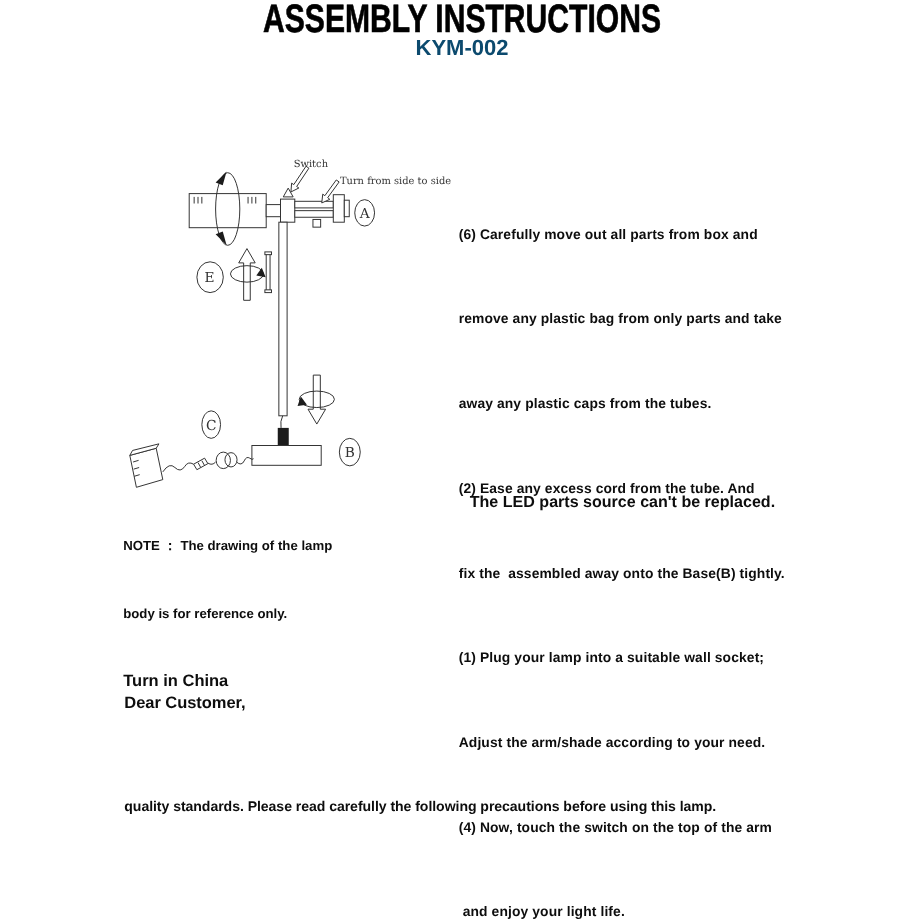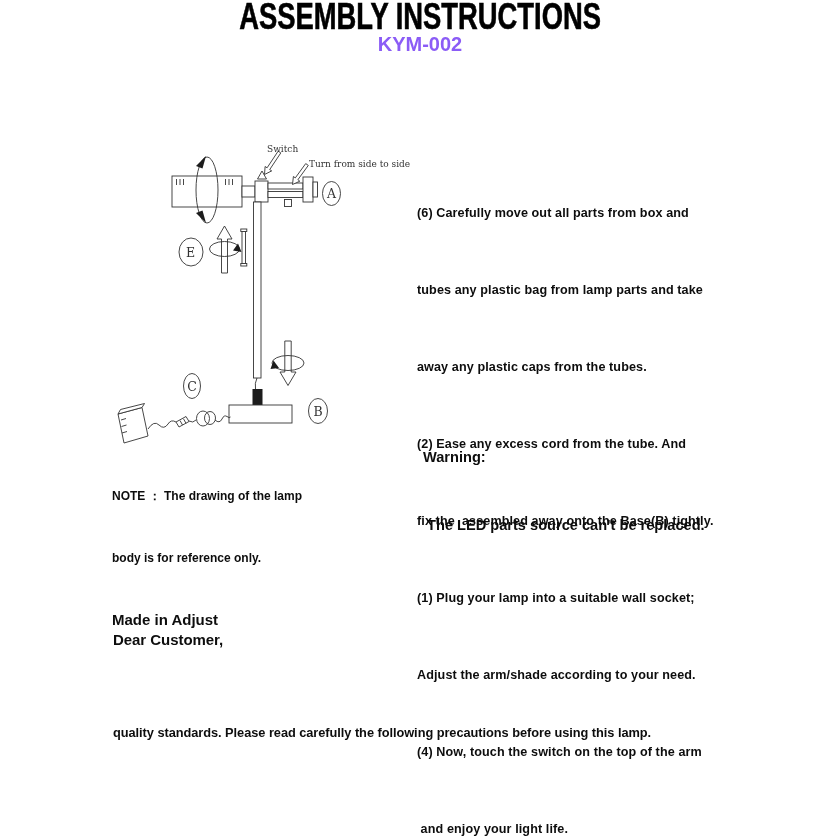--- a/index.html
+++ b/index.html
@@ -3,21 +3,21 @@
 <meta charset="utf-8">
 <style>
   html,body{margin:0;padding:0;background:#fff;}
   .page{position:relative;width:840px;height:840px;background:#ffffff;overflow:hidden;
         font-family:"Liberation Sans",sans-serif;color:#0d0d0d;border-radius:20px;}
   .abs{position:absolute;}
   .doc-title{left:0;top:-2px;width:840px;text-align:center;font-size:36px;font-weight:bold;
              color:#000;line-height:38px;}
   .doc-title .stretch{display:inline-block;transform:scaleX(0.76);transform-origin:center;
              -webkit-text-stroke:0.6px #000;}
-  .doc-model{left:0;top:33px;width:840px;text-align:center;font-size:20px;font-weight:bold;color:#8b5cf6;}
+  .doc-model{left:0;top:33px;width:840px;text-align:center;font-size:20px;font-weight:bold;color:#0c4a6e;}
   .steps{left:417px;top:150px;font-size:12.6px;font-weight:bold;line-height:25.65px;
          letter-spacing:0.1px;white-space:pre;}
   .warning{left:423px;top:401px;font-size:14.6px;font-weight:bold;line-height:22.5px;white-space:pre;}
   .note{left:112px;top:444px;font-size:12px;font-weight:bold;line-height:20.8px;white-space:pre;}
   .note .made{font-size:15px;}
   .customer{left:113px;top:562px;font-size:12.8px;font-weight:bold;line-height:31px;
             letter-spacing:-0.05px;white-space:pre;}
   .customer .greeting{font-size:15px;}
   svg{position:absolute;left:0;top:0;}
   svg .ln{stroke:#333;stroke-width:0.9;fill:none;}
@@ -100,39 +100,38 @@
     <path class="ln" stroke-width="1.4" d="M180 420.5 l2.5 4.5 M183.5 418.8 l2.5 4.5"></path>
     <path class="ln" d="M189 421 q4 2.5 7 -1"></path>
     <ellipse class="ln" cx="203" cy="418.5" rx="6.5" ry="7.5"></ellipse>
     <ellipse class="ln" cx="210" cy="418" rx="5.5" ry="6.5"></ellipse>
     <path class="ln" d="M215 420 q4.5 4 7 -1 q2 -4.5 5 -2.5 q2.5 2 3.5 0.5"></path>
   </svg>
   </div>
 
   <div class="abs steps">
     <div>(6) Carefully move out all parts from box and</div>
-    <div>tubes any plastic bag from lamp parts and take</div>
+    <div>remove any plastic bag from only parts and take</div>
     <div>away any plastic caps from the tubes.</div>
     <div>(2) Ease any excess cord from the tube. And</div>
     <div>fix the  assembled away onto the Base(B) tightly.</div>
     <div>(1) Plug your lamp into a suitable wall socket;</div>
     <div>Adjust the arm/shade according to your need.</div>
     <div>(4) Now, touch the switch on the top of the arm</div>
     <div> and enjoy your light life.</div>
   </div>
 
   <div class="abs warning">
-    <div>Warning:</div>
     <div> The LED parts source can't be replaced.</div>
   </div>
 
   <div class="abs note">
     <div>NOTE ： The drawing of the lamp</div>
     <div>body is for reference only.</div>
-    <div class="made">Made in Adjust</div>
+    <div class="made">Turn in China</div>
   </div>
 
   <div class="abs customer">
     <div class="greeting">Dear Customer,</div>
     <div>quality standards. Please read carefully the following precautions before using this lamp.</div>
     
     
     
     
     

